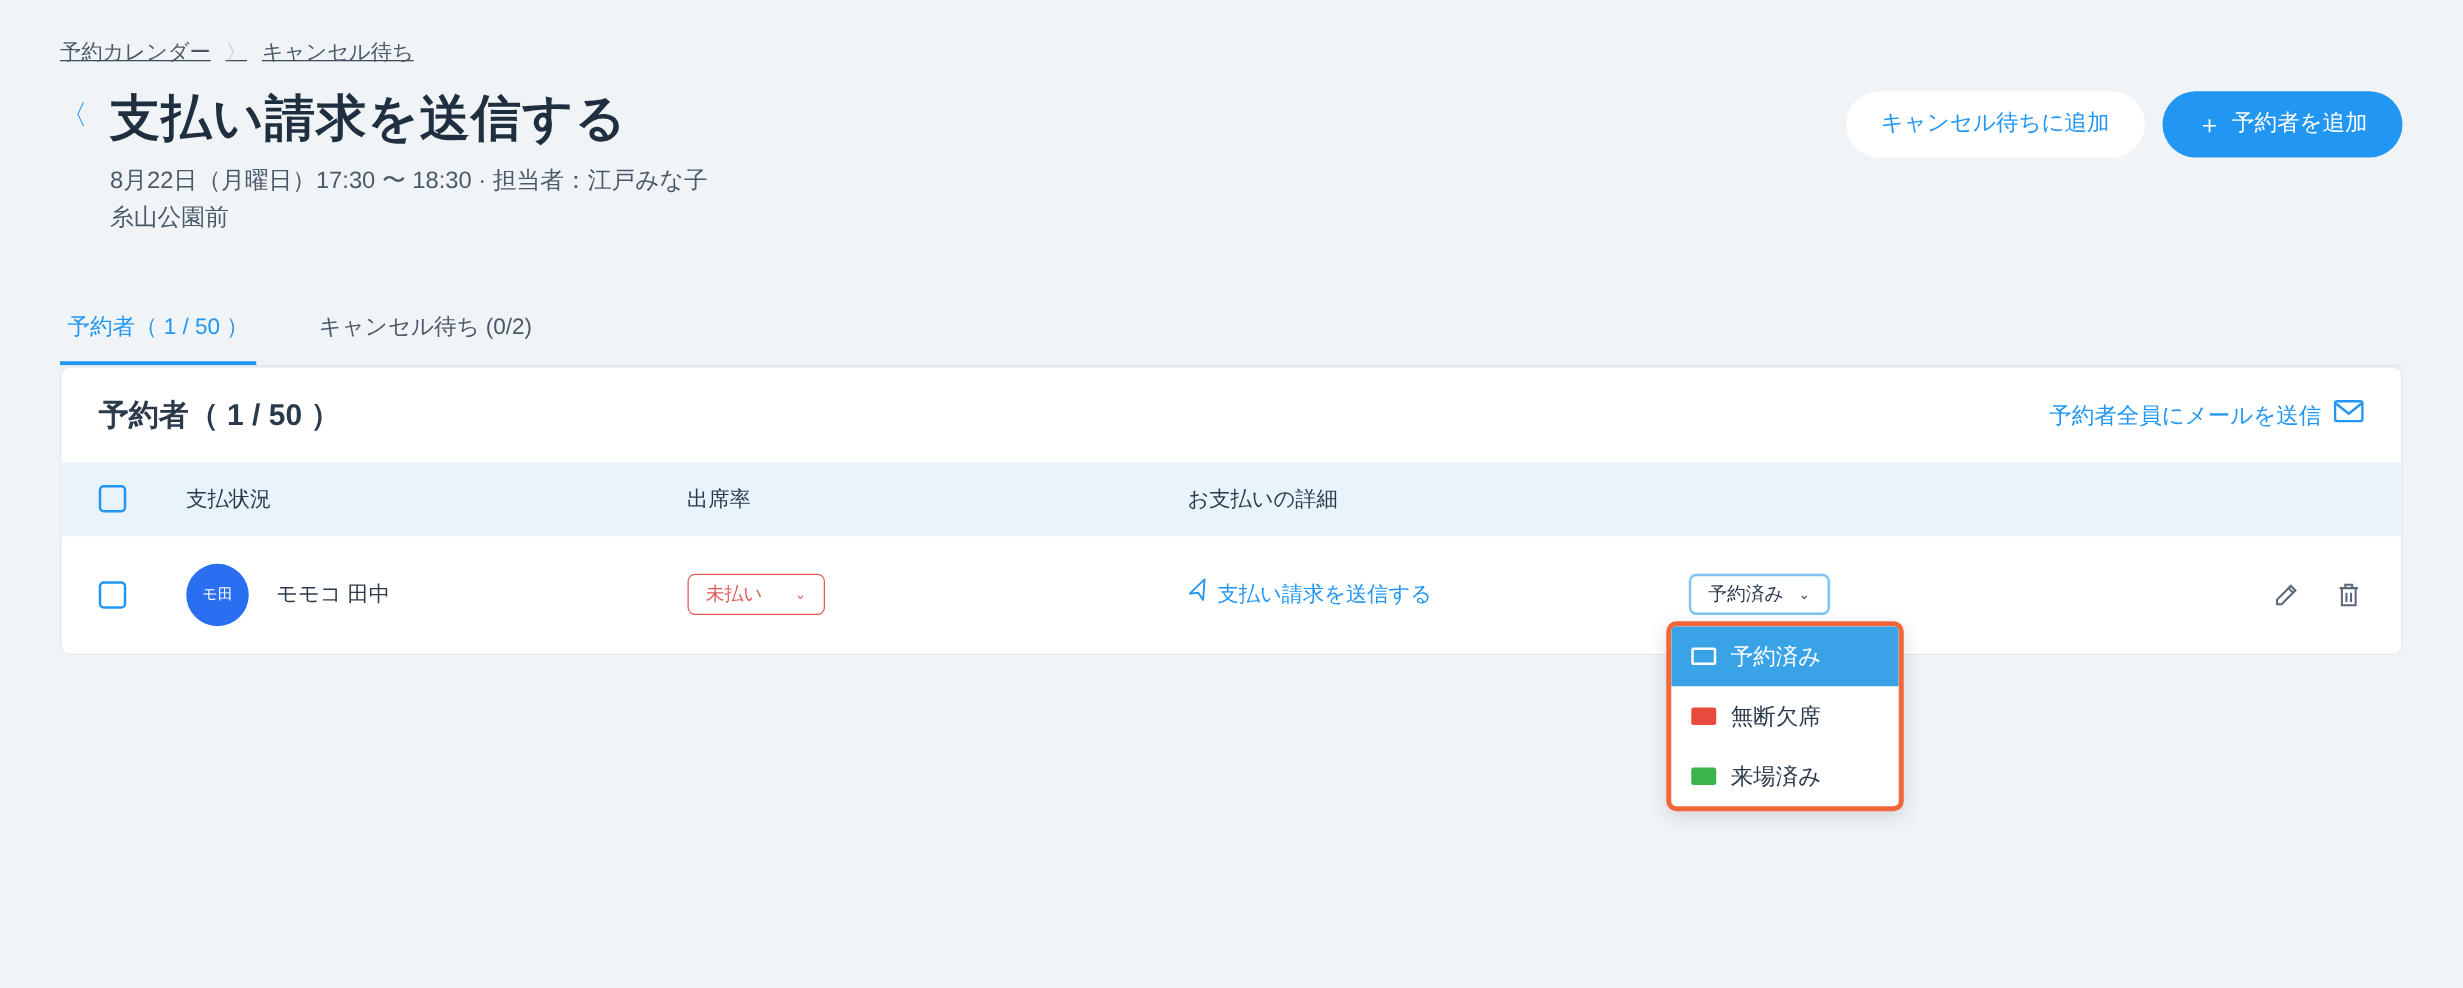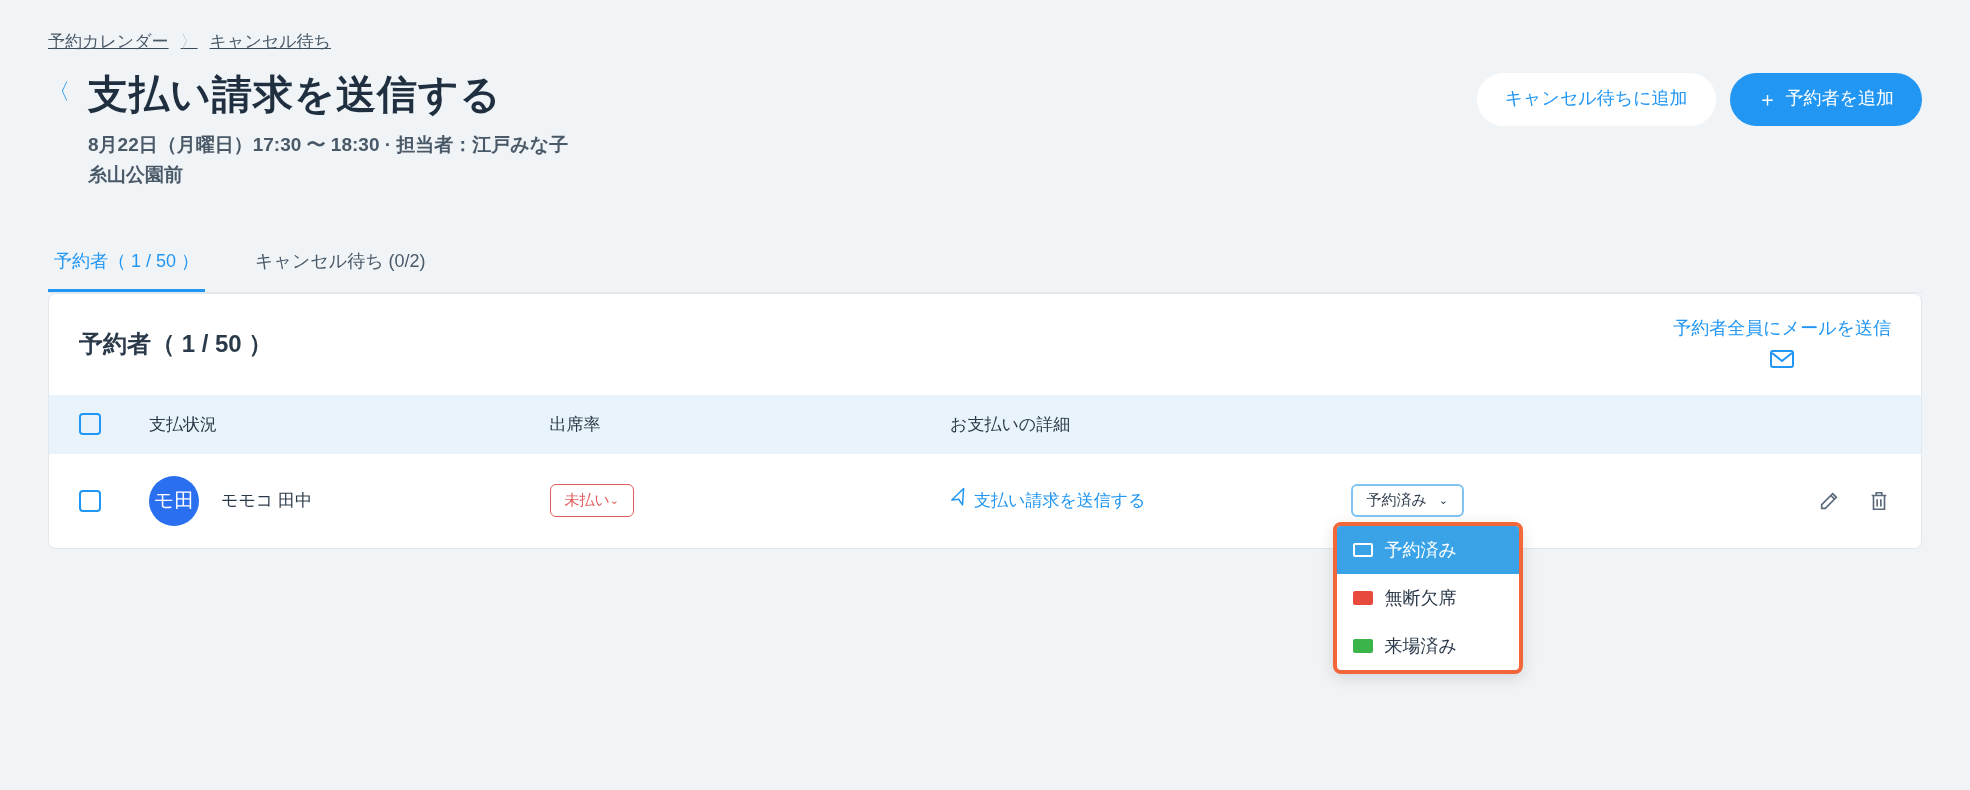--- a/index.html
+++ b/index.html
@@ -11,45 +11,45 @@
   height: 790px;
   padding: 30px 48px;
 }
 .breadcrumb { display: flex; align-items: center; gap: 12px; font-size: 17px; color: #3b4a5a; margin-bottom: 14px; text-decoration: underline; }
 .breadcrumb .crumb { color: #4a5968; }
 .breadcrumb .sep { color: #b9c4ce; }
 .title-row { display: flex; align-items: flex-start; gap: 18px; }
 .back-btn { color: #2296f3; font-size: 22px; margin-top: 10px; cursor: pointer; }
 .title-block { flex: 1; }
 .page-title { font-size: 40px; font-weight: 700; color: #1f2f3f; letter-spacing: 1px; }
-.subtitle { font-size: 19px; color: #4a5968; margin-top: 8px; line-height: 1.6; font-weight: bold; }
+.subtitle { font-size: 19px; color: #4a5968; margin-top: 8px; line-height: 1.6; }
 .actions { margin-top: 6px; display: flex; gap: 14px; }
 .btn { border-radius: 999px; padding: 13px 28px; font-size: 18px; cursor: pointer; display: inline-flex; align-items: flex-start; gap: 8px; border: none; }
 .btn-outline { background: #fff; color: #2296f3; }
 .btn-primary { background: #2296f3; color: #fff; }
 .btn-primary .plus { font-size: 20px; font-weight: 300; }
 
 .tabs { display: flex; gap: 44px; margin-top: 44px; border-bottom: 1px solid #e2e8ed; }
 .tab { padding: 14px 6px 16px; font-size: 18px; color: #4a5968; cursor: pointer; border-bottom: 3px solid transparent; }
 .tab.active { color: #2296f3; border-bottom-color: #2296f3; }
 
 .card { background: #fff; border: 1px solid #e2e8ed; border-radius: 8px; margin-top: 0; overflow: visible; }
 .card-header { display: flex; align-items: center; justify-content: space-between; padding: 22px 30px; }
 .card-header h2 { font-size: 24px; font-weight: 700; }
-.email-link { color: #2296f3; display: flex; align-items: center; gap: 10px; cursor: pointer; font-size: 18px; flex-direction: column; }
+.email-link { color: #2296f3; display: flex; align-items: center; gap: 10px; cursor: pointer; font-size: 18px; }
 
 .thead { background: #e9f3fb; display: grid; grid-template-columns: 70px 1fr 1fr 1fr 1fr 140px; padding: 18px 30px; font-size: 17px; color: #2b3a4a; }
 .row { display: grid; grid-template-columns: 70px 1fr 1fr 1fr 1fr 140px; padding: 22px 30px; align-items: center; font-size: 17px; position: relative; }
 
 .checkbox { width: 22px; height: 22px; border: 2px solid #2296f3; border-radius: 4px; cursor: pointer; }
 
 .customer { display: flex; align-items: center; gap: 22px; }
-.avatar { width: 50px; height: 50px; border-radius: 50%; background: #2a6ff0; color: #fff; display: flex; align-items: center; justify-content: center; font-size: 20px; font-weight: 500; }
+.avatar { width: 50px; height: 50px; border-radius: 50%; background: #2a6ff0; color: #fff; display: flex; align-items: center; justify-content: center; font-size: 12px; font-weight: 500; }
 
-.pay-badge { display: inline-flex; align-items: center; gap: 0; border: 1.5px solid #e05a5a; color: #e05a5a; border-radius: 6px; padding: 6px 14px; font-size: 15px; cursor: pointer; }
+.pay-badge { display: inline-flex; align-items: center; gap: 26px; border: 1.5px solid #e05a5a; color: #e05a5a; border-radius: 6px; padding: 6px 14px; font-size: 15px; cursor: pointer; }
 .chev { font-size: 11px; }
 
 .detail-link { color: #2296f3; display: flex; align-items: center; gap: 4px; cursor: pointer; }
 .send-icon { display:inline-block; transform: rotate(-20deg); }
 
 .attend-dropdown { position: relative; display: inline-block; }
 .attend-btn { display: inline-flex; align-items: center; gap: 12px; border: 2px solid #7fc4f3; background: #fff; border-radius: 6px; padding: 5px 14px; font-size: 15px; cursor: pointer; }
 .dropdown-menu { position: absolute; top: 38px; left: -18px; width: 190px; background: #fff; border: 4px solid #f2663a; border-radius: 8px; box-shadow: 0 4px 16px rgba(0,0,0,0.12); z-index: 10; overflow: hidden; }
 .menu-item { display: flex; align-items: center; gap: 12px; padding: 12px 16px; font-size: 18px; cursor: pointer; }
 .menu-item.selected { background: #3aa3e8; color: #fff; }

